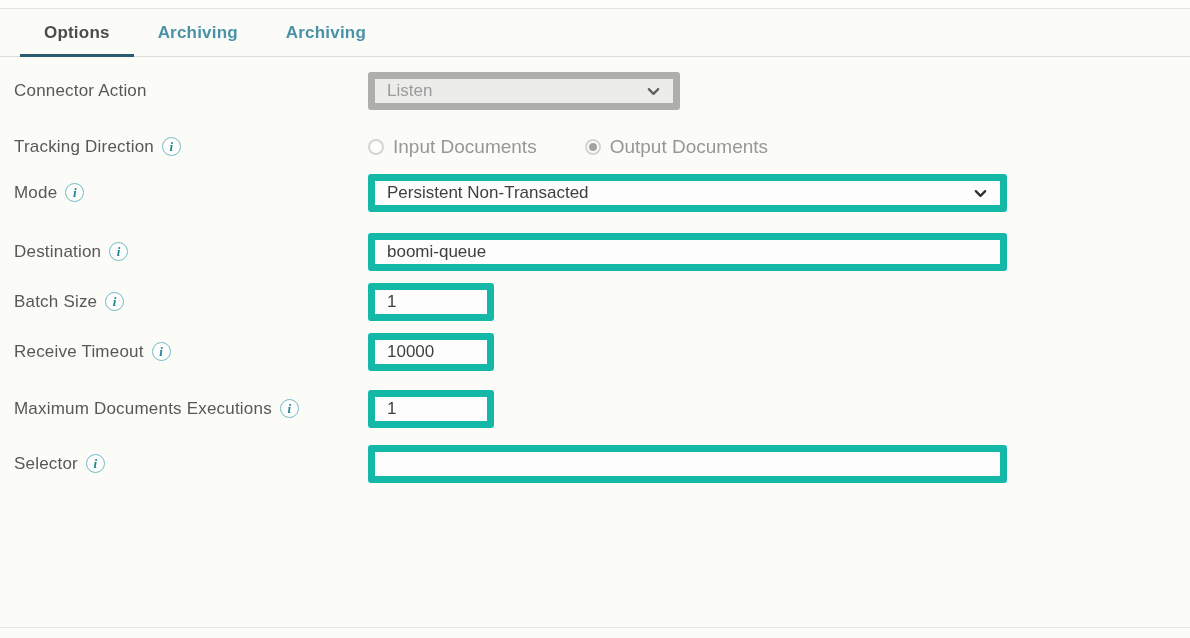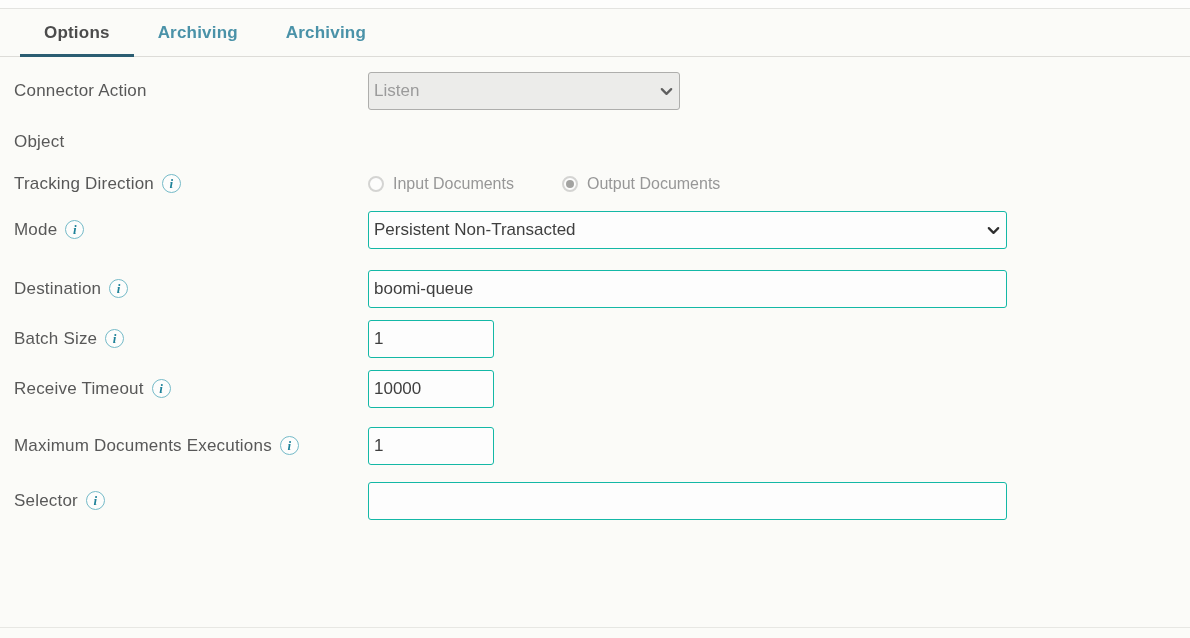--- a/index.html
+++ b/index.html
@@ -72,28 +72,28 @@
     font-style: italic;
     font-weight: 700;
     font-size: 13px;
     flex: 0 0 auto;
     cursor: pointer;
     background: #fdfdfc;
   }
 
   .select-box, .text-input {
     height: 38px;
-    border: 1px solid #14b8a6;
+    border: 7px solid #14b8a6;
     border-radius: 3px;
     background: #fdfdfd;
     display: flex;
     align-items: center;
     font-size: 17px;
     color: #3f3f3f;
-    padding: 0 5px;
+    padding: 0 12px;
   }
   .select-box { justify-content: space-between; cursor: pointer; }
   .select-box .select-text { white-space: nowrap; overflow: hidden; }
   .select-box.disabled {
     background: #ececea;
     border-color: #aeaeac;
     color: #9b9b9b;
     cursor: default;
   }
   .w-listen { width: 312px; }
@@ -101,21 +101,21 @@
   .w-small  { width: 126px; }
 
   .text-input {
     font-family: "Liberation Sans", sans-serif;
     outline: none;
   }
   input.text-input { display: block; }
 
   
   .radio-group { display: flex; align-items: center; gap: 48px; }
-  .radio-option { display: flex; align-items: center; gap: 9px; color: #979797; font-size: 16px; }
+  .radio-option { display: flex; align-items: center; gap: 9px; color: #979797; font-size: 19px; }
   .radio-circle {
     width: 16px; height: 16px;
     border-radius: 50%;
     border: 2px solid #d4d4d2;
     background: #fdfdfc;
     display: inline-flex;
     align-items: center;
     justify-content: center;
     flex: 0 0 auto;
   }
@@ -169,25 +169,20 @@
     <div class="select-box disabled w-listen">
       <span class="select-text">Listen</span>
       <span style="display:inline-flex;">
         <svg width="15" height="15" viewBox="0 0 16 16">
             <path d="M3 5.5 L8 10.5 L13 5.5" fill="none" stroke="#5f5f5f" stroke-width="2.4" stroke-linecap="round" stroke-linejoin="round"></path>
           </svg>
       </span>
     </div>
   </div>
 
-  <div class="form-row row-object">
-    <div class="label-cell">
-      <span>Object</span>
-    </div>
-  </div>
 
   <div class="form-row row-radio mb-12">
     <div class="label-cell">
       <span>Tracking Direction</span>
       <span class="info-icon">i</span>
     </div>
     <div class="radio-group">
       <div class="radio-option">
         <span class="radio-circle"></span>
         <span>Input Documents</span>

